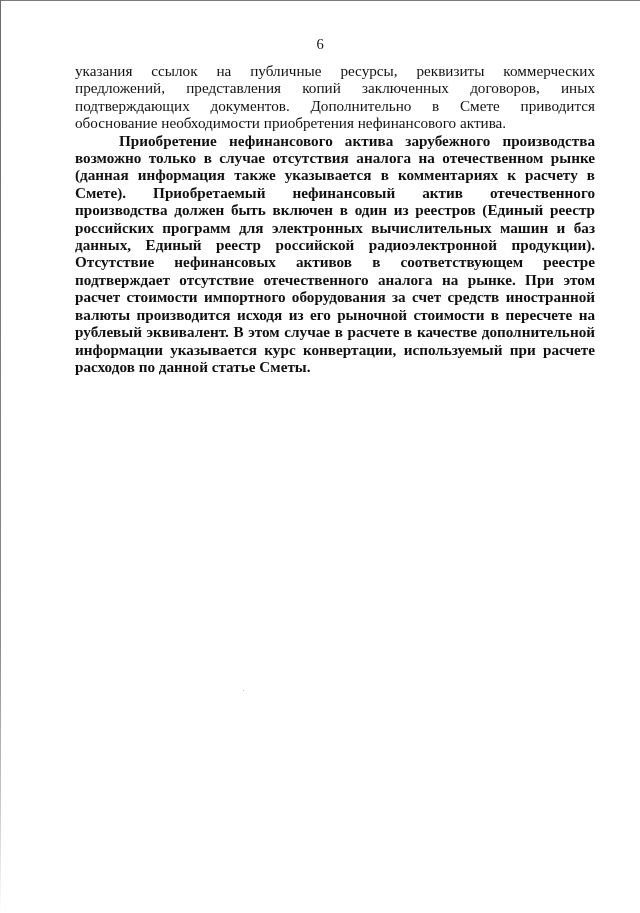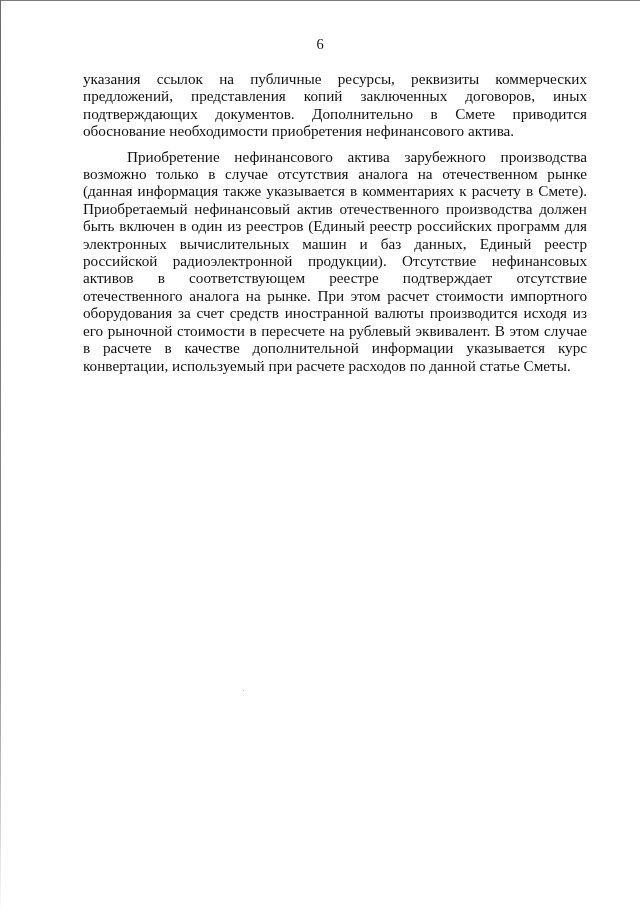--- a/index.html
+++ b/index.html
@@ -39,25 +39,26 @@
       position: absolute;
       left: 75px;
       top: 62px;
       width: 520px;
       font-family: "Liberation Serif", serif;
       font-size: 15.2px;
       line-height: 17.4px;
       color: #111;
     }
     .para {
-      margin: 8px;
+      margin: 0;
       text-align: justify;
     }
     .para.indent {
       text-indent: 44px;
+      font-weight: bold;
     }
     .stray-dot {
       position: absolute;
       left: 243px;
       top: 690px;
       width: 1px;
       height: 1px;
       background: #bbb;
     }
   </style>

